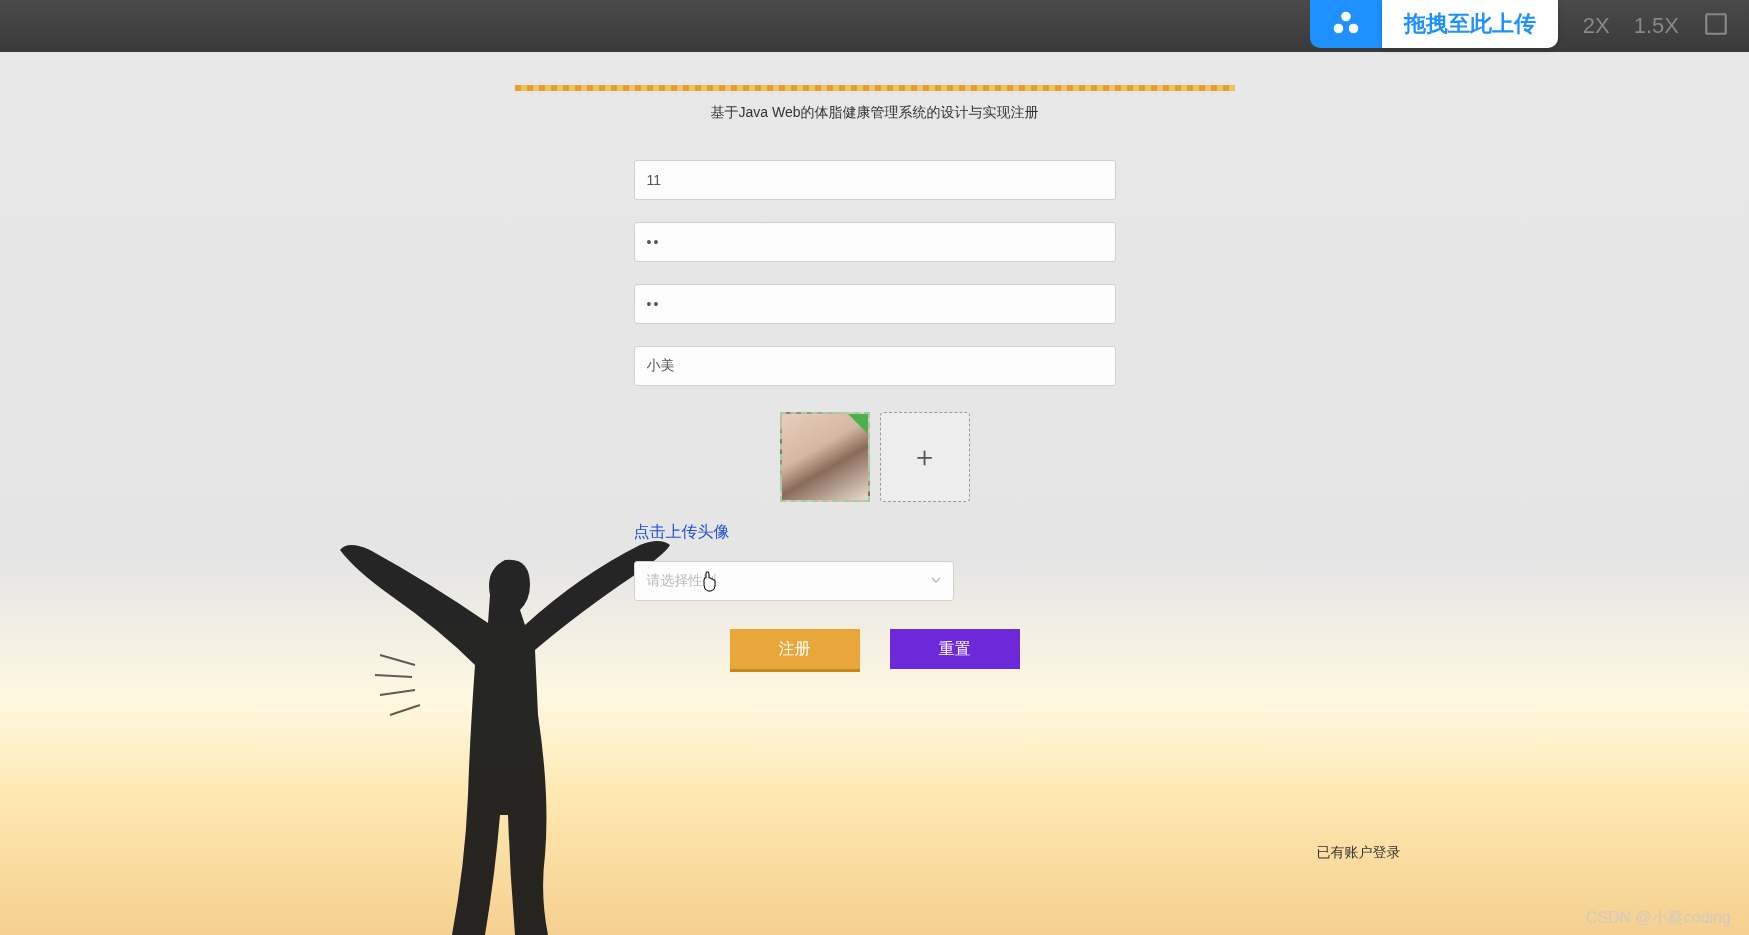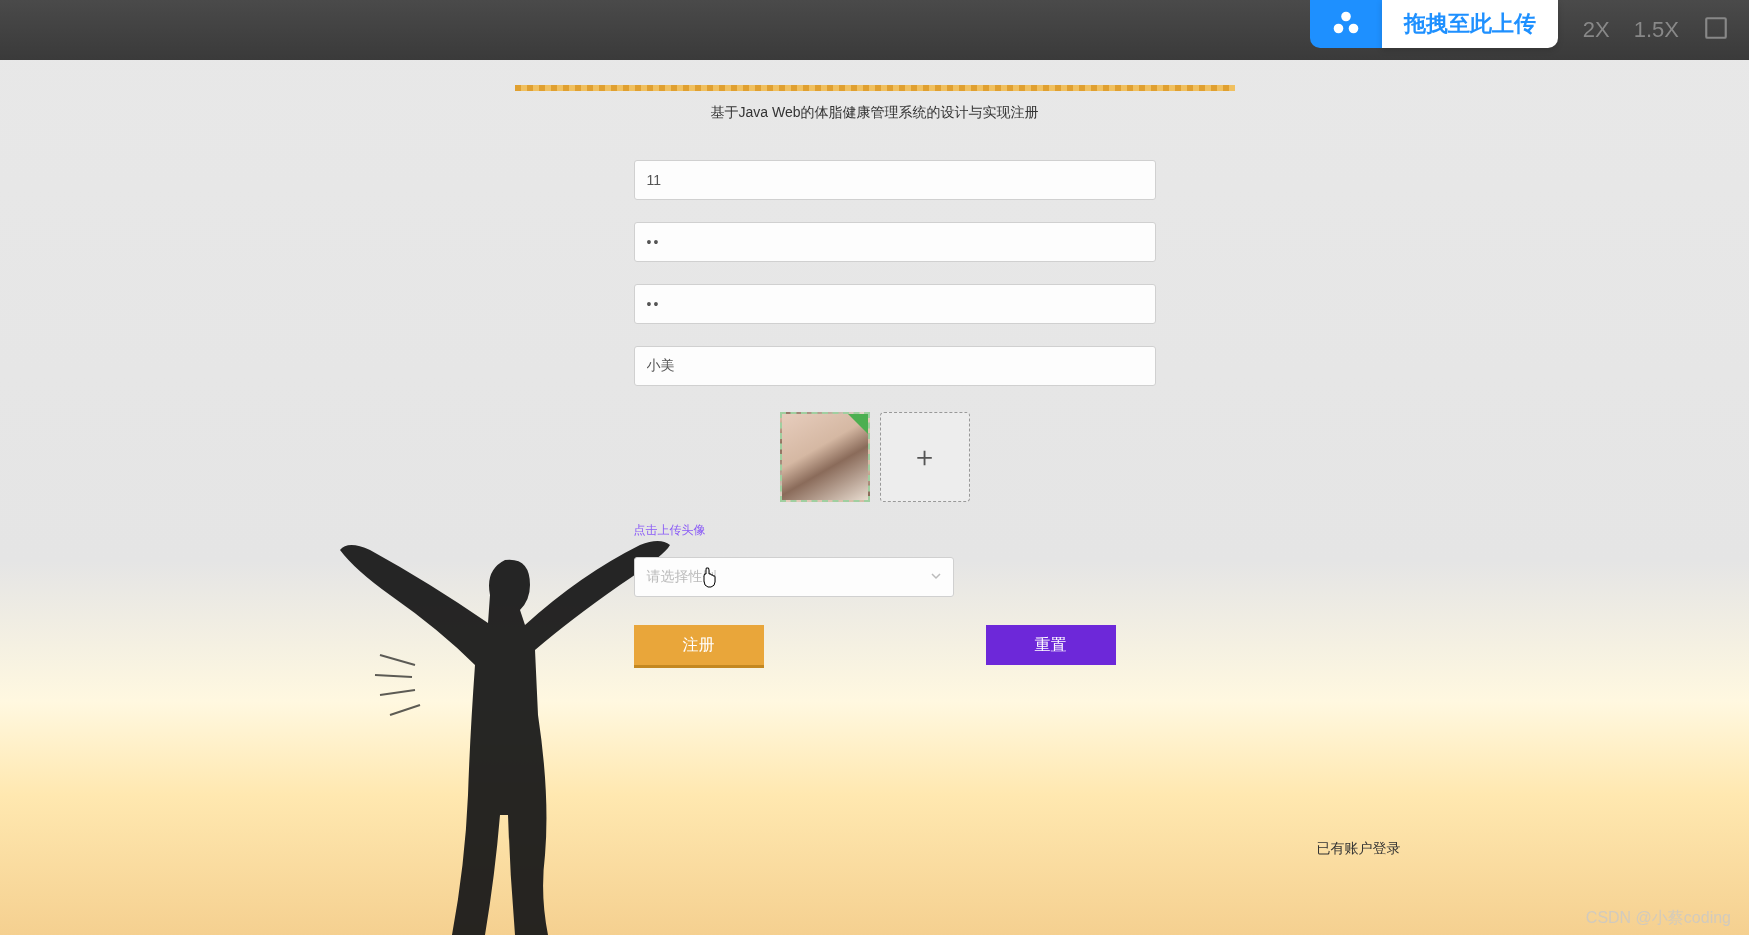--- a/index.html
+++ b/index.html
@@ -7,21 +7,21 @@
       font-family: "Microsoft YaHei", "PingFang SC", sans-serif;
       width: 1749px;
       height: 935px;
       overflow: hidden;
       position: relative;
       background: linear-gradient(180deg, #e8e8e8 0%, #e5e5e5 60%, #fff8e0 75%, #ffe8b0 85%, #f5d090 100%);
     }
     .topbar {
       position: absolute;
       top: 0; left: 0; right: 0;
-      height: 60px;
+      height: 52px;
       background: linear-gradient(180deg, #4a4a4a 0%, #3a3a3a 100%);
       display: flex;
       align-items: center;
       justify-content: flex-end;
       padding-right: 20px;
       color: #999;
       font-size: 20px;
       gap: 24px;
     }
     .upload-badge {
@@ -79,21 +79,21 @@
       font-weight: 400;
     }
 
     .form {
       position: absolute;
       top: 160px; left: 50%;
       transform: translateX(-50%);
       width: 482px;
     }
     .field {
-      width: 522px; height: 40px;
+      width: 482px; height: 40px;
       border: 1px solid #d0d0d0;
       border-radius: 3px;
       background: #fdfdfd;
       margin-bottom: 22px;
       padding: 0 12px;
       font-size: 14px;
       color: #555;
       outline: none;
     }
     .field::placeholder { color: #bbb; }
@@ -121,21 +121,21 @@
     .add-box {
       width: 90px; height: 90px;
       border: 1px dashed #999;
       border-radius: 4px;
       display: flex; align-items: center; justify-content: center;
       font-size: 28px; color: #555;
       cursor: pointer;
       background: rgba(255,255,255,0.3);
     }
     .upload-hint {
-      font-size: 12px; color: #8b5cf6;
+      font-size: 16px; color: #1d4ed8;
       margin: 20px 0 18px 0;
     }
 
     .select-wrap {
       position: relative;
       width: 320px;
       margin-bottom: 22px;
     }
     .select-box {
       width: 320px; height: 40px;
@@ -155,21 +155,21 @@
     }
     .cursor-hand {
       position: absolute;
       left: 67px; top: 9px;
       width: 18px; height: 22px;
       pointer-events: none;
     }
 
     .btn-row {
       display: flex; gap: 30px;
-      justify-content: space-between;
+      justify-content: center;
       margin-top: 28px;
     }
     .btn {
       width: 130px; height: 40px;
       border: none;
       color: #fff;
       font-size: 16px;
       cursor: pointer;
     }
     .btn-primary { background: #e9a63a; box-shadow: 0 3px 0 #c48820; }

